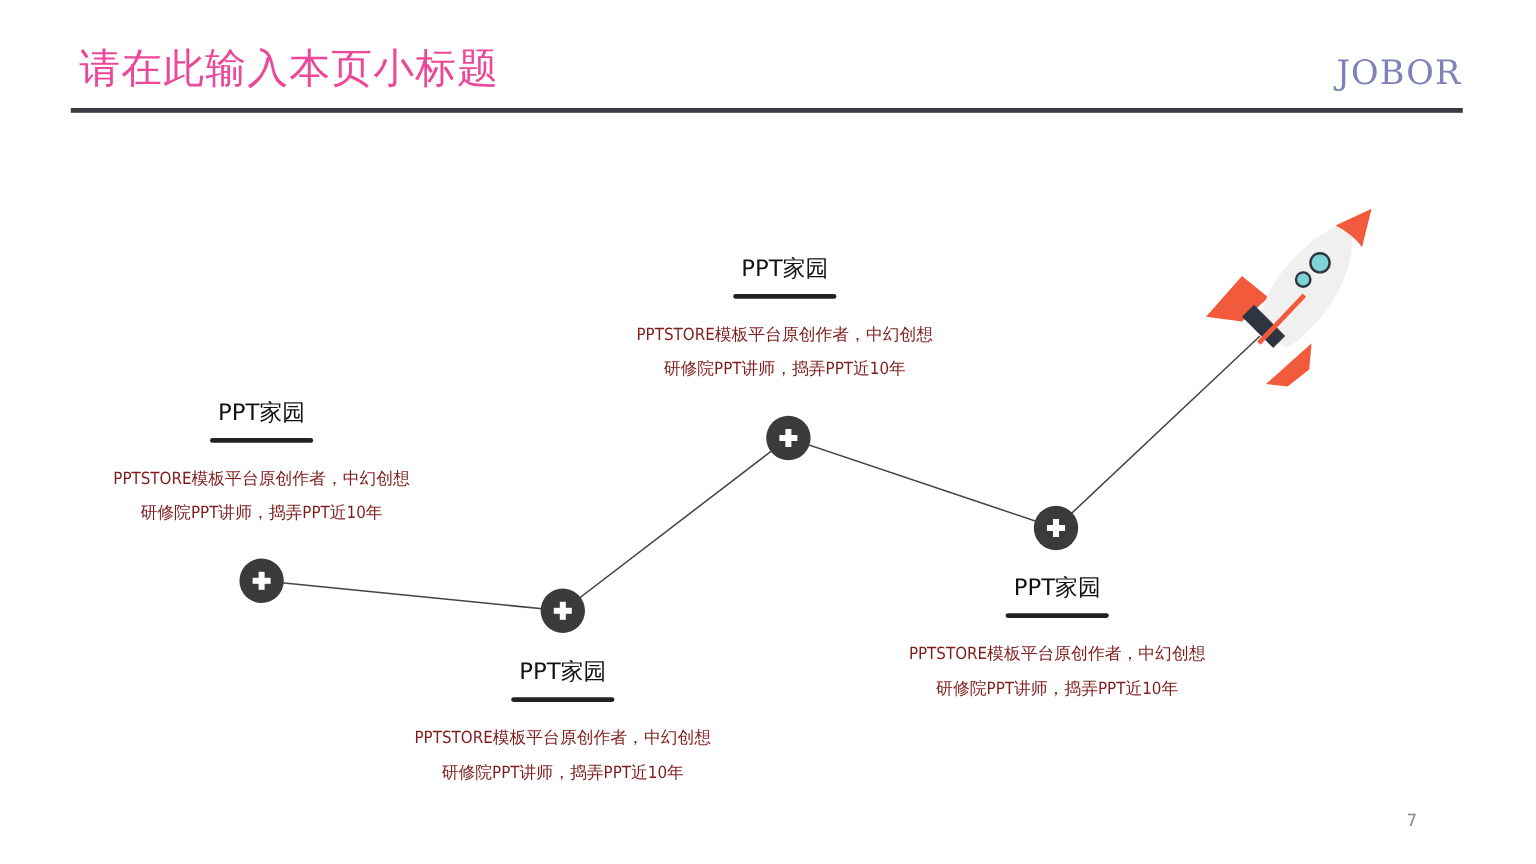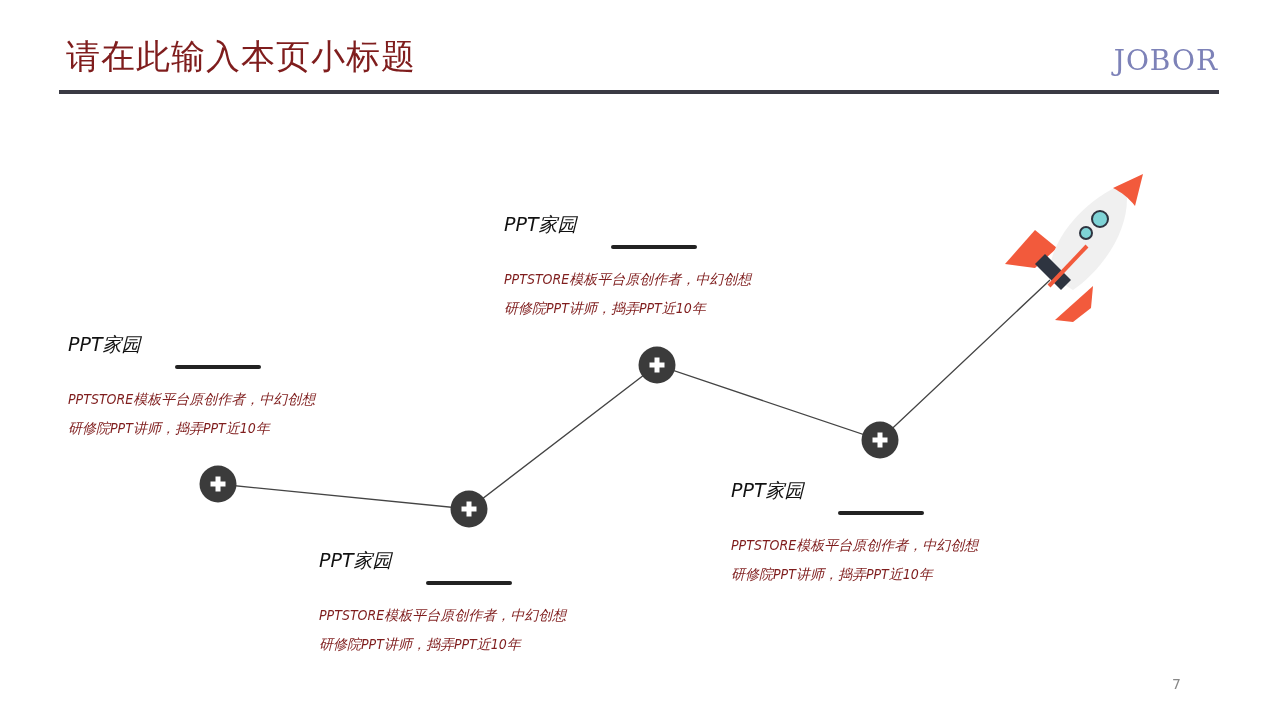--- a/index.html
+++ b/index.html
@@ -3,21 +3,21 @@
 <meta charset="utf-8">
 <style>
   html, body { margin: 0; padding: 0; }
   body {
     width: 1280px; height: 720px; position: relative; overflow: hidden;
     background: #ffffff;
     font-family: "DejaVu Sans", "Liberation Sans", sans-serif;
   }
   .title {
     position: absolute; left: 66px; top: 34px;
-    font-size: 34px; color: #7f1d1d; letter-spacing: 1px;
+    font-size: 34px; color: #ec4899; letter-spacing: 1px;
     font-family: "DejaVu Serif", "Liberation Serif", serif;
   }
   .logo {
     position: absolute; right: 62px; top: 44px;
     font-size: 28px; letter-spacing: 1px; color: #7d82b8;
     font-family: "DejaVu Serif", "Liberation Serif", serif;
     font-weight: normal;
   }
   .rule {
     position: absolute; left: 59px; top: 90px; width: 1160px; height: 4px;
@@ -30,22 +30,21 @@
     display: flex; align-items: center; justify-content: center;
   }
   .node .plus { position: relative; width: 15px; height: 15px; }
   .node .plus::before, .node .plus::after {
     content: ""; position: absolute; background: #ffffff;
   }
   .node .plus::before { left: 5px; top: 0; width: 5px; height: 15px; }
   .node .plus::after { left: 0; top: 5px; width: 15px; height: 5px; }
   .card {
     position: absolute; width: 300px; transform: translateX(-50%);
-    text-align: left;
-    font-style: italic;
+    text-align: center;
   }
   .card .head { font-size: 19px; color: #111111; height: 26px; line-height: 26px; }
   .card .bar {
     width: 86px; height: 4px; background: #222222; border-radius: 2px;
     margin: 8px auto 0;
   }
   .card .desc {
     margin-top: 16px; font-size: 14px; color: #7f1d1d; line-height: 29px;
     font-family: "DejaVu Sans Condensed", "DejaVu Sans", sans-serif;
   }

